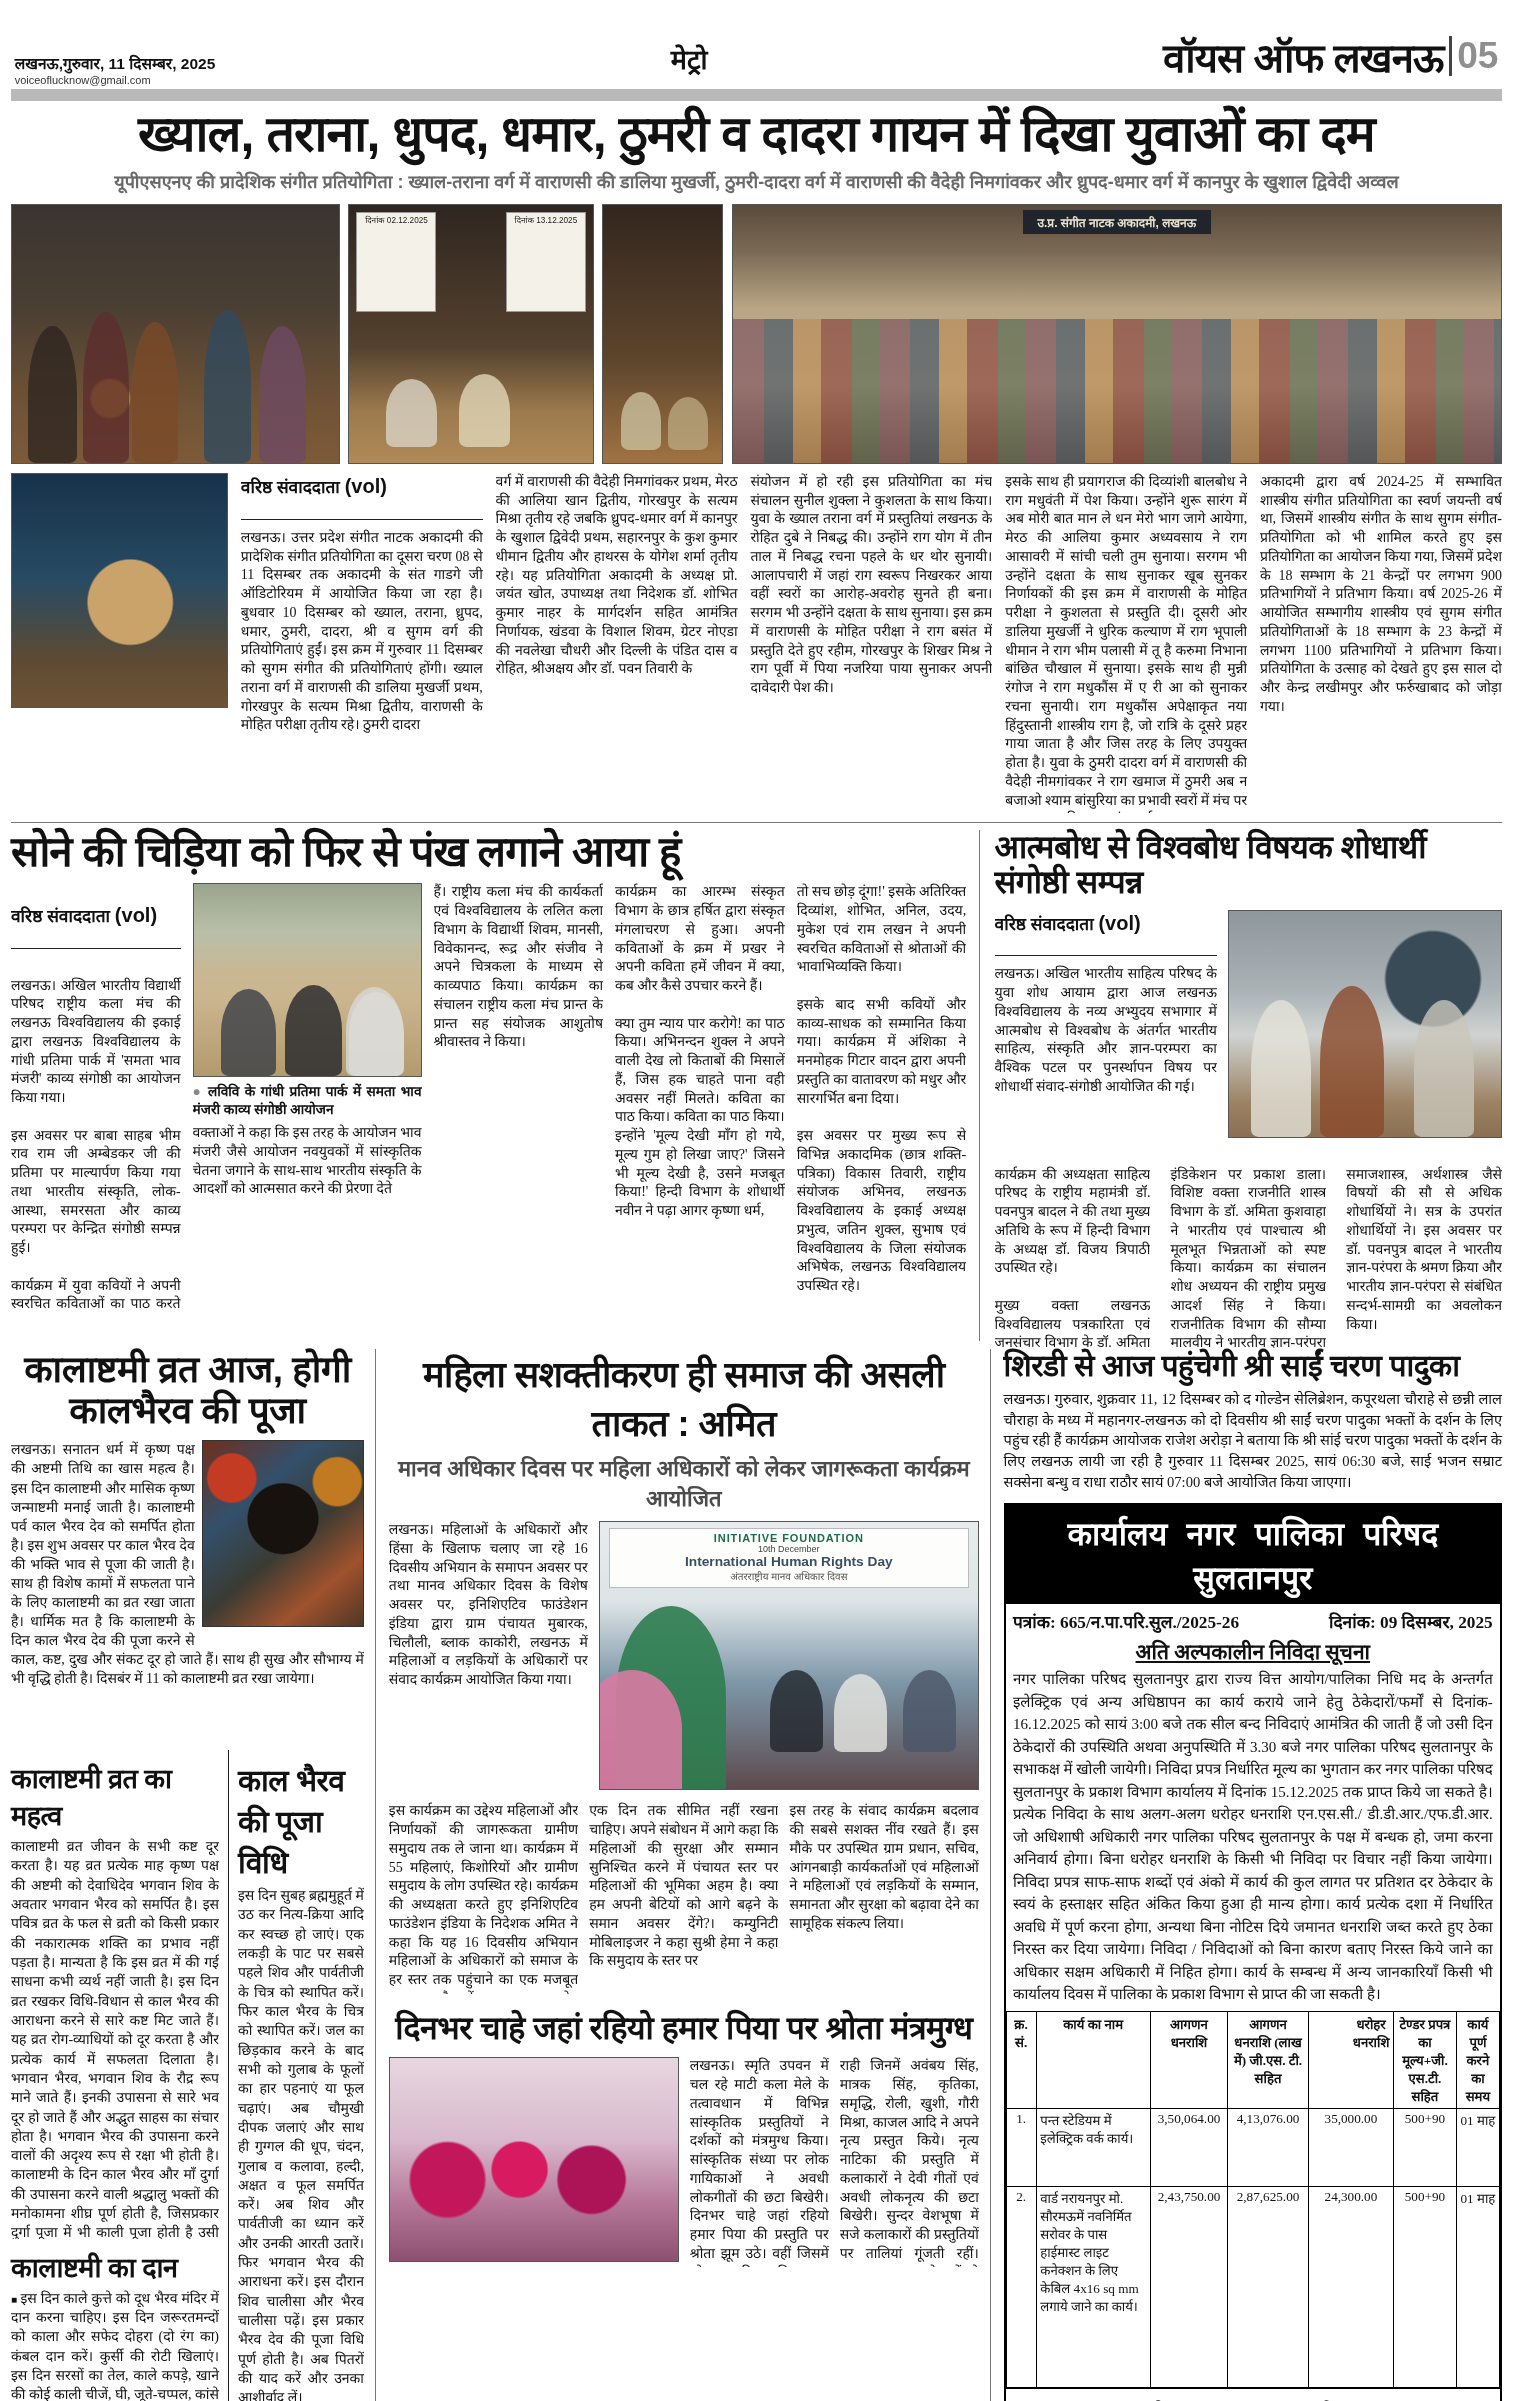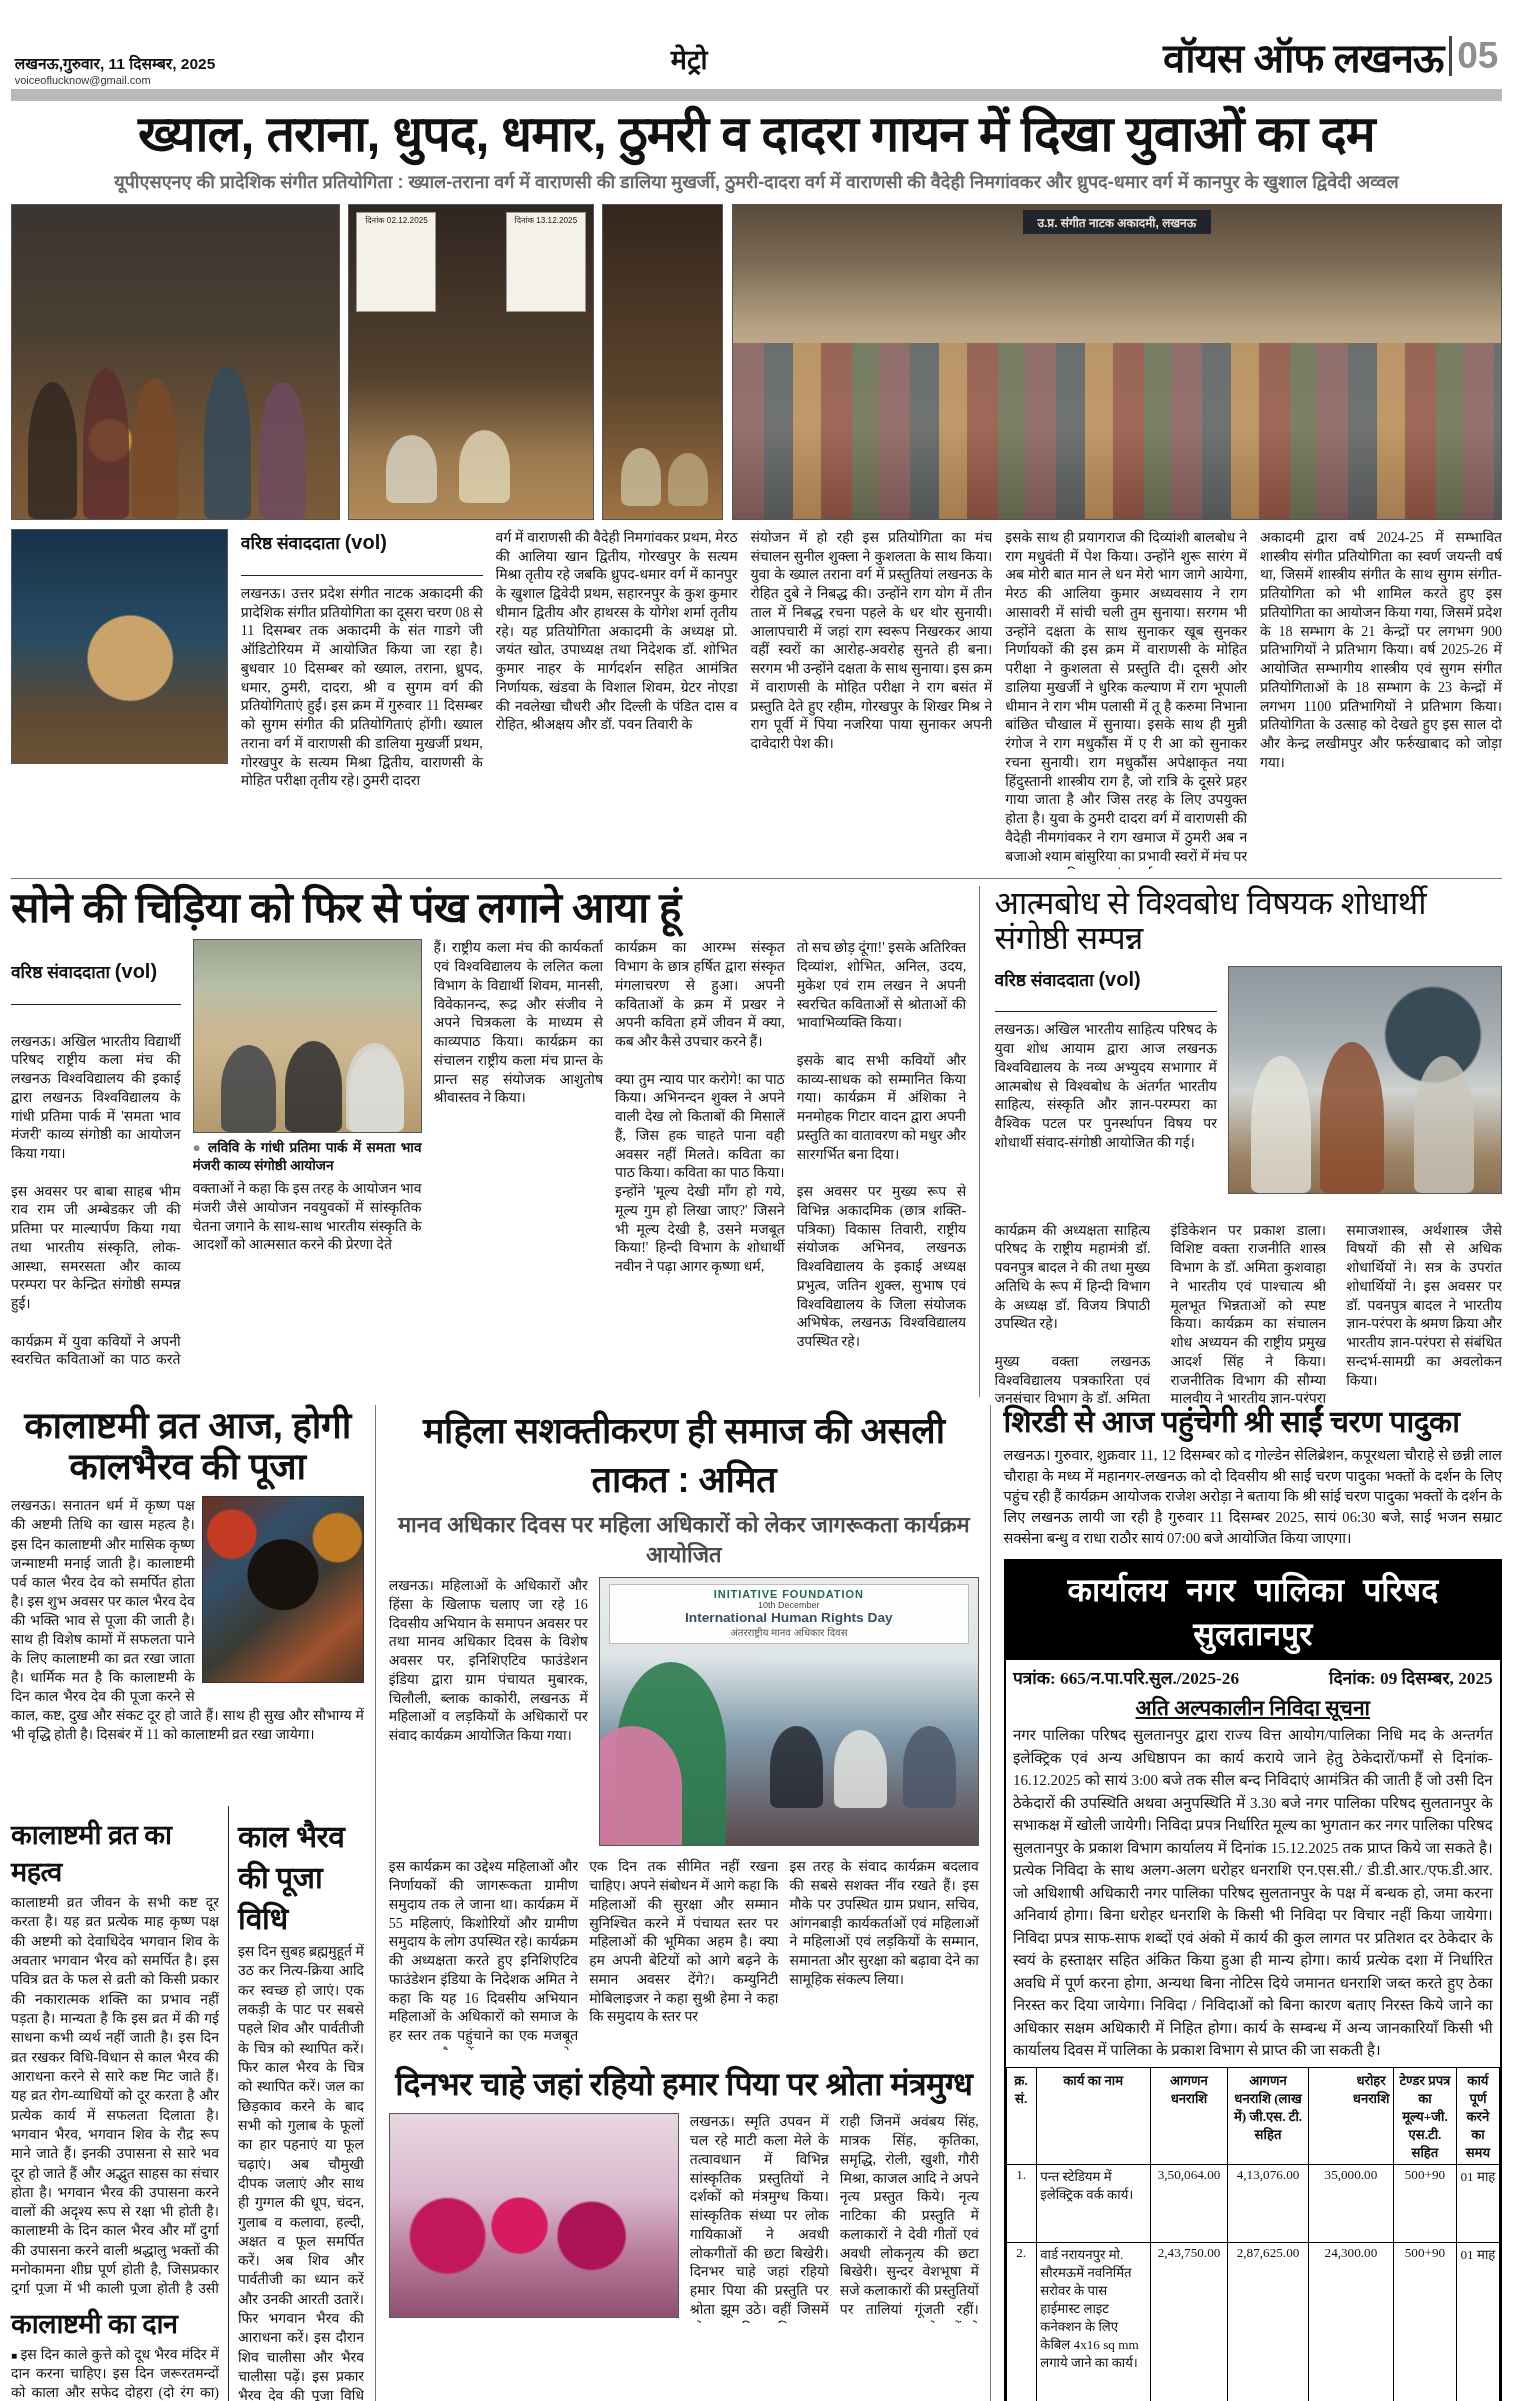--- a/index.html
+++ b/index.html
@@ -18,21 +18,21 @@
   .hdr-right { display:flex; align-items:center; gap:5.5px; padding-bottom:1.8px;}
   .masthead { font-size:40px; font-weight:900; letter-spacing:-0.9px; font-family:"Liberation Sans",sans-serif; }
   .mast-sep { width:2.7px; height:40px; background:#444; }
   .pageno { font-size:37px; font-weight:900; color:#8f8f8f; font-family:"Liberation Sans",sans-serif;}
   .graybar { height:12px; background:#b9b9b9; margin:3.7px 0 5.5px 0; }
 
   
   .headline1 { font-size:50px; font-weight:900; text-align:center; letter-spacing:-0.9px; line-height:1.1; font-family:"Liberation Sans",sans-serif;}
   .subhead1 { font-size:18px; font-weight:bold; color:#6a6a6a; text-align:center; margin-top:7.3px; font-family:"Liberation Sans",sans-serif;}
   .photo { position:relative; border:0.9px solid #555; overflow:hidden; flex:none; }
-  .photos-row { display:flex; gap:8.2px; margin-top:11px; height:316px; }
+  .photos-row { display:flex; gap:8.2px; margin-top:11px; height:260px; }
   .ph1 { width:329px; background:
       radial-gradient(circle at 30% 75%, #d8a03a 0 6%, transparent 7%),
       linear-gradient(180deg,#3a3430 0%, #4a3f33 40%, #6e5135 75%, #7d5b39 100%); }
   .ph2 { width:246px; background: linear-gradient(180deg,#2f2620 0%, #54412e 55%, #9c7a4e 80%, #b08a57 100%); }
   .ph3 { width:121px; background: linear-gradient(180deg,#33261e 0%, #5d452c 60%, #a07343 100%); }
   .ph4 { flex:1; background:
       linear-gradient(180deg,#5a4a3a 0%, #7a6a55 18%, #b9a584 40%, #c9b08a 70%, #8a6f4f 100%); }
   .poster { position:absolute; background:#f4f1e8; color:#222; font-size:8.2px; line-height:1.3;
       padding:2.7px; border:0.9px solid #999; font-family:"Liberation Sans",sans-serif; text-align:center;}
   .poster.a { left:7.3px; top:7.3px; width:80px; height:100px;}
@@ -58,21 +58,21 @@
   
   .sec2 { display:flex; gap:14.6px; height:511px; }
   .sone { width:969px; border-right:1.4px solid #777; padding-right:12.8px;}
   .headline2 { font-size:42px; font-weight:900; letter-spacing:-0.9px; font-family:"Liberation Sans",sans-serif; line-height:1.05;}
   .sone-body { display:flex; gap:12px; margin-top:9px; height:429px;}
   .sone-photo { width:100%; height:194px; background:
       linear-gradient(180deg,#9aa58e 0%, #b9bfa8 25%, #c9b794 45%, #cbb58e 60%, #b39a6e 100%); }
   .sone-cap { font-size:13.7px; font-weight:bold; font-family:"Liberation Sans",sans-serif; line-height:1.3; margin:5.5px 0; }
   .cap-dot { color:#888; }
   .atma { flex:1; }
-  .headline3 { font-size:32px; font-weight:400; letter-spacing:-0.5px; font-family:"Liberation Sans",sans-serif; line-height:1.1;}
+  .headline3 { font-size:32px; font-weight:700; letter-spacing:-0.5px; font-family:"Liberation Sans",sans-serif; line-height:1.1;}
   .atma-top { display:flex; gap:11px; margin-top:9px; height:233px;}
   .atma-photo { width:274px; height:228px; background:
       radial-gradient(circle at 75% 30%, #394b57 0 18%, transparent 19%),
       linear-gradient(180deg,#8e979c 0%, #aab2b6 35%, #cfd3d1 55%, #9c8263 85%, #8a6f52 100%); }
   .atma-cols { display:flex; gap:20px; height:187px; margin-top:23px;}
 
   
   .sec3 { display:flex; gap:12.8px; margin-top:7.3px; height:1059px;}
   .kala { width:365px; border-right:1.4px solid #777; padding-right:11px;}
   .headline4 { font-size:37px; font-weight:900; text-align:center; font-family:"Liberation Sans",sans-serif; line-height:1.12; letter-spacing:-0.5px;}

